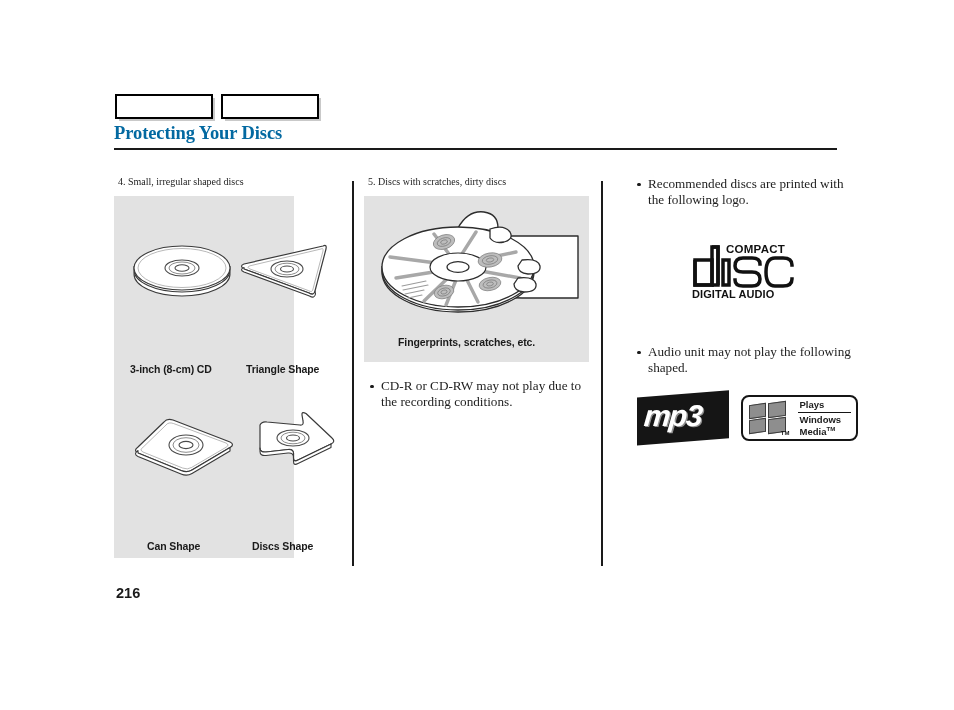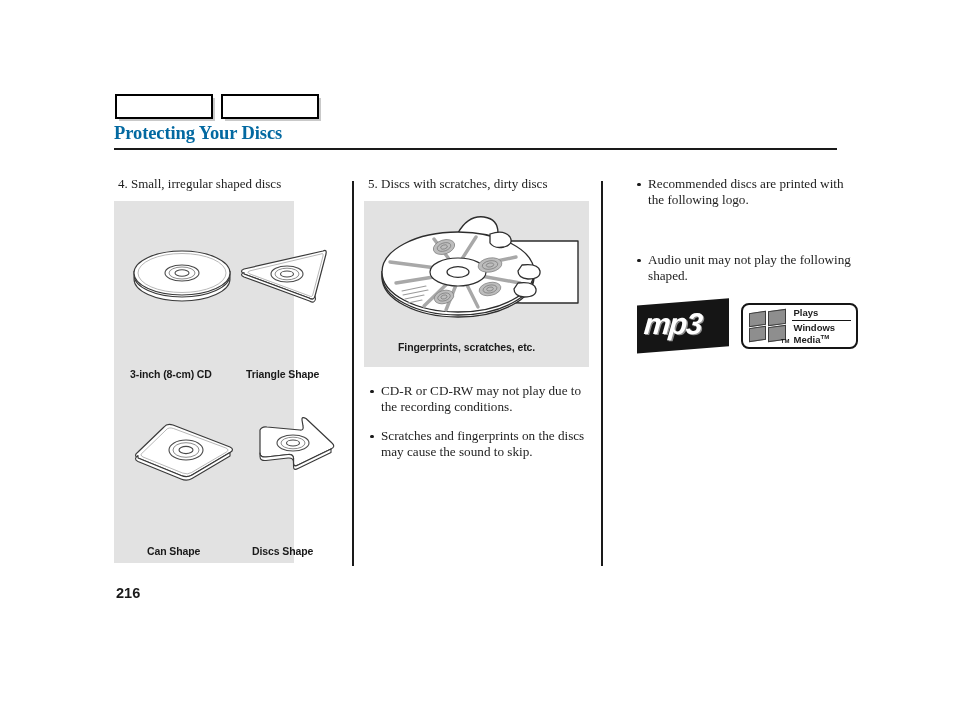--- a/index.html
+++ b/index.html
@@ -74,21 +74,21 @@
     top: 181px;
     width: 2px;
     height: 385px;
     background: #1a1a1a;
   }
   #div-1 { left: 352px; }
   #div-2 { left: 601px; }
 
   .col-head {
     font-family: "Liberation Serif", serif;
-    font-size: 13px;
+    font-size: 10px;
     color: #1d1d1d;
     margin: 0 0 9px 4px;
     white-space: nowrap;
   }
 
   
   .panel {
     background: #e2e2e2;
     position: relative;
     box-sizing: border-box;
@@ -173,20 +173,21 @@
     width: 118px;
     height: 46px;
     border: 2.5px solid #151515;
     border-radius: 8px;
     background: #ffffff;
     display: flex;
     align-items: center;
     box-sizing: border-box;
     padding: 0 5px;
     position: relative;
+    gap: 6px;
   }
   .wm-flag {
     position: relative;
     width: 40px;
     height: 33px;
     flex: none;
   }
   .wm-pane {
     position: absolute;
     background: #8e8e8e;
@@ -364,30 +365,47 @@
           <path d="M150 58 Q166 56 168 64 Q169 72 156 72 Q146 71 146 64 Z"></path>
           <path d="M146 76 Q162 74 164 82 Q165 90 152 90 Q142 89 142 82 Z"></path>
         </g>
       </svg>
 
       <div class="fig-caption" style="left:34px; top:140px;">Fingerprints, scratches, etc.</div>
     </div>
 
     <ul class="bullets" id="mid-bullets">
       <li>CD-R or CD-RW may not play due to the recording conditions.</li>
-      <li>Scratches and fingerprints on the discs may cause the sound to skip.</li>
     </ul>
   </div>
 
   <div class="col" id="col-right">
 
     <ul class="bullets" id="right-bullets-1">
       <li>Recommended discs are printed with the following logo.</li>
     </ul>
 
+    <div class="cd-logo-wrap">
+      <svg width="110" height="58" viewBox="0 0 220 116">
+
+        <g fill="none" stroke="#111111" stroke-width="7">
+          <path d="M10 36 L10 86 L44 86 L44 10 L56 10 L56 86 L56 86"></path>
+          <rect x="10" y="36" width="34" height="50"></rect>
+          <path d="M44 10 L56 10 L56 86 L44 86"></path>
+        </g>
+
+        <rect x="66" y="36" width="12" height="50" fill="none" stroke="#111111" stroke-width="7"></rect>
+
+        <path d="M140 44 Q140 32 124 32 L106 32 Q90 32 90 48 Q90 60 106 60 L124 60 Q140 60 140 74 Q140 88 124 88 L106 88 Q90 88 90 76" fill="none" stroke="#111111" stroke-width="7" stroke-linecap="square"></path>
+
+        <path d="M204 46 Q204 32 186 32 L170 32 Q152 32 152 60 Q152 88 170 88 L186 88 Q204 88 204 74" fill="none" stroke="#111111" stroke-width="7" stroke-linecap="square"></path>
+        <text x="72" y="22" font-family="Liberation Sans, sans-serif" font-size="23" font-weight="bold" letter-spacing="0.5" fill="#111111">COMPACT</text>
+        <text x="4" y="112" font-family="Liberation Sans, sans-serif" font-size="22" font-weight="bold" letter-spacing="0.2" fill="#111111">DIGITAL AUDIO</text>
+      </svg>
+    </div>
 
     <ul class="bullets" id="right-bullets-2" style="margin-top:44px;">
       <li>Audio unit may not play the following shaped.</li>
     </ul>
 
     <div class="logo-block">
 
       <div class="mp3-logo">
         <div class="mp3-text">mp3</div>
       </div>

